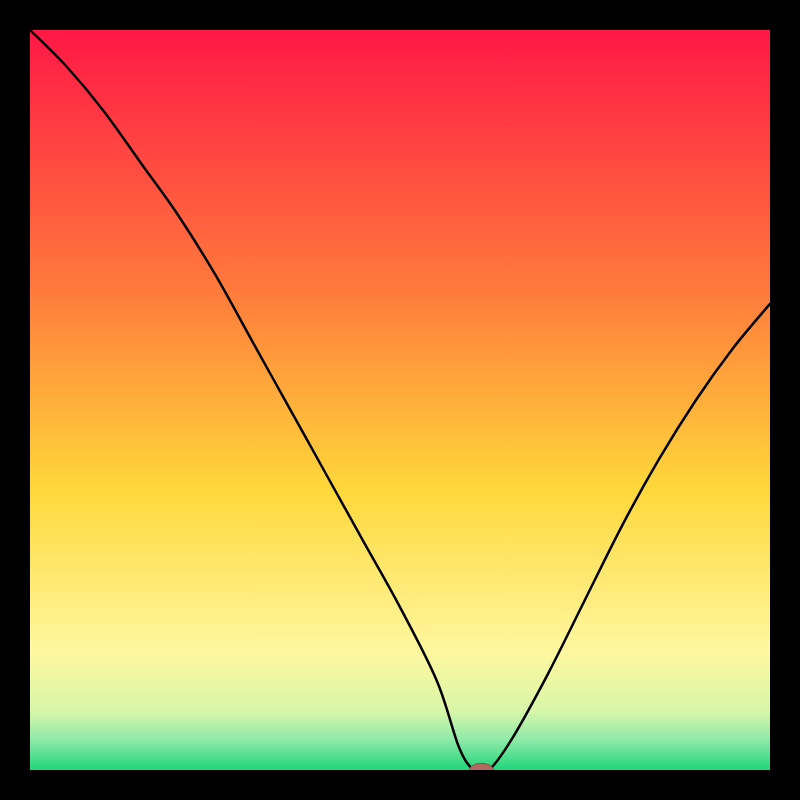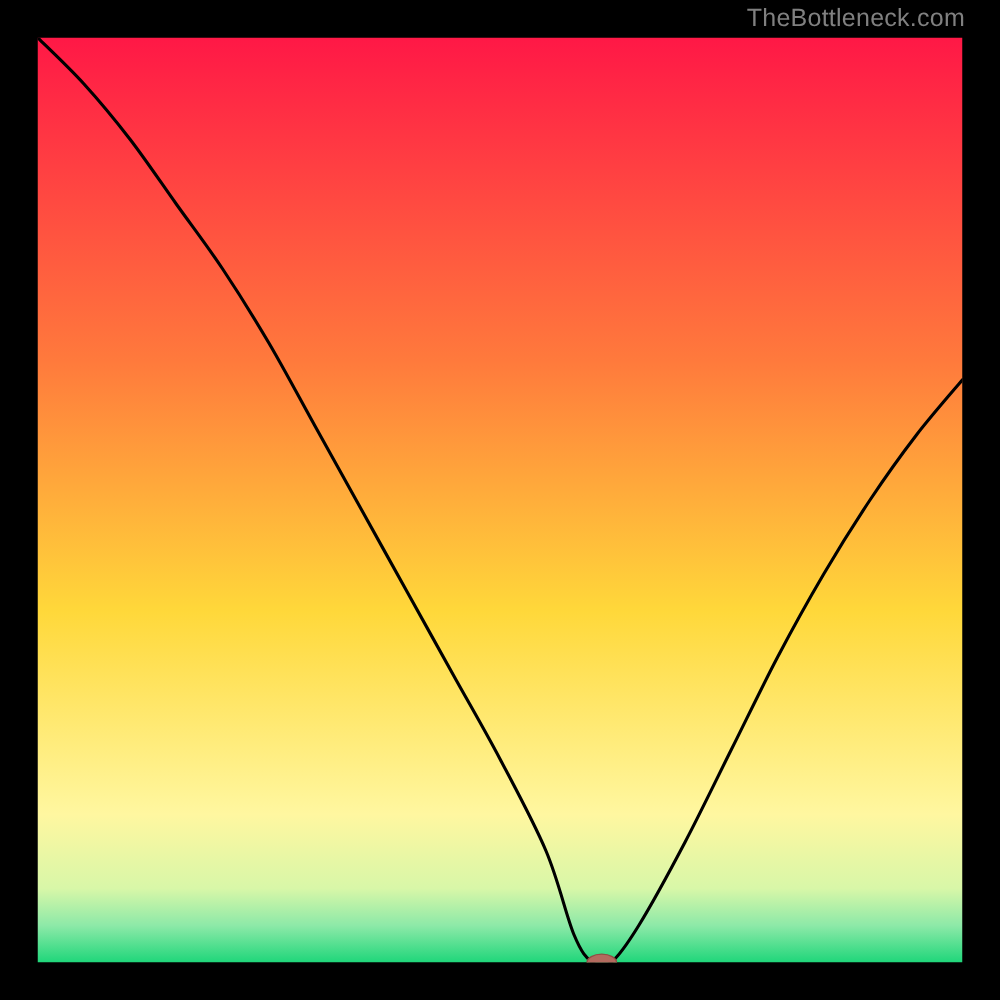--- a/index.html
+++ b/index.html
@@ -34,21 +34,20 @@
   }
   svg {
     display: block;
   }
 </style>
 </head>
 <body>
 
 <div class="frame">
 
-  <div class="watermark">TheBottleneck.com</div>
 
   <div class="plot-area">
     <svg id="chart-svg" width="740" height="740" viewBox="0 0 740 740" preserveAspectRatio="none">
       <defs>
         <linearGradient id="bg-grad" x1="0" y1="0" x2="0" y2="1">
           <stop id="g0" offset="0%" stop-color="#ff1846"></stop>
           <stop id="g1" offset="35%" stop-color="#ff7a3c"></stop>
           <stop id="g2" offset="62%" stop-color="#ffd83a"></stop>
           <stop id="g3" offset="84%" stop-color="#fff7a0"></stop>
           <stop id="g4" offset="92%" stop-color="#d8f7a8"></stop>

